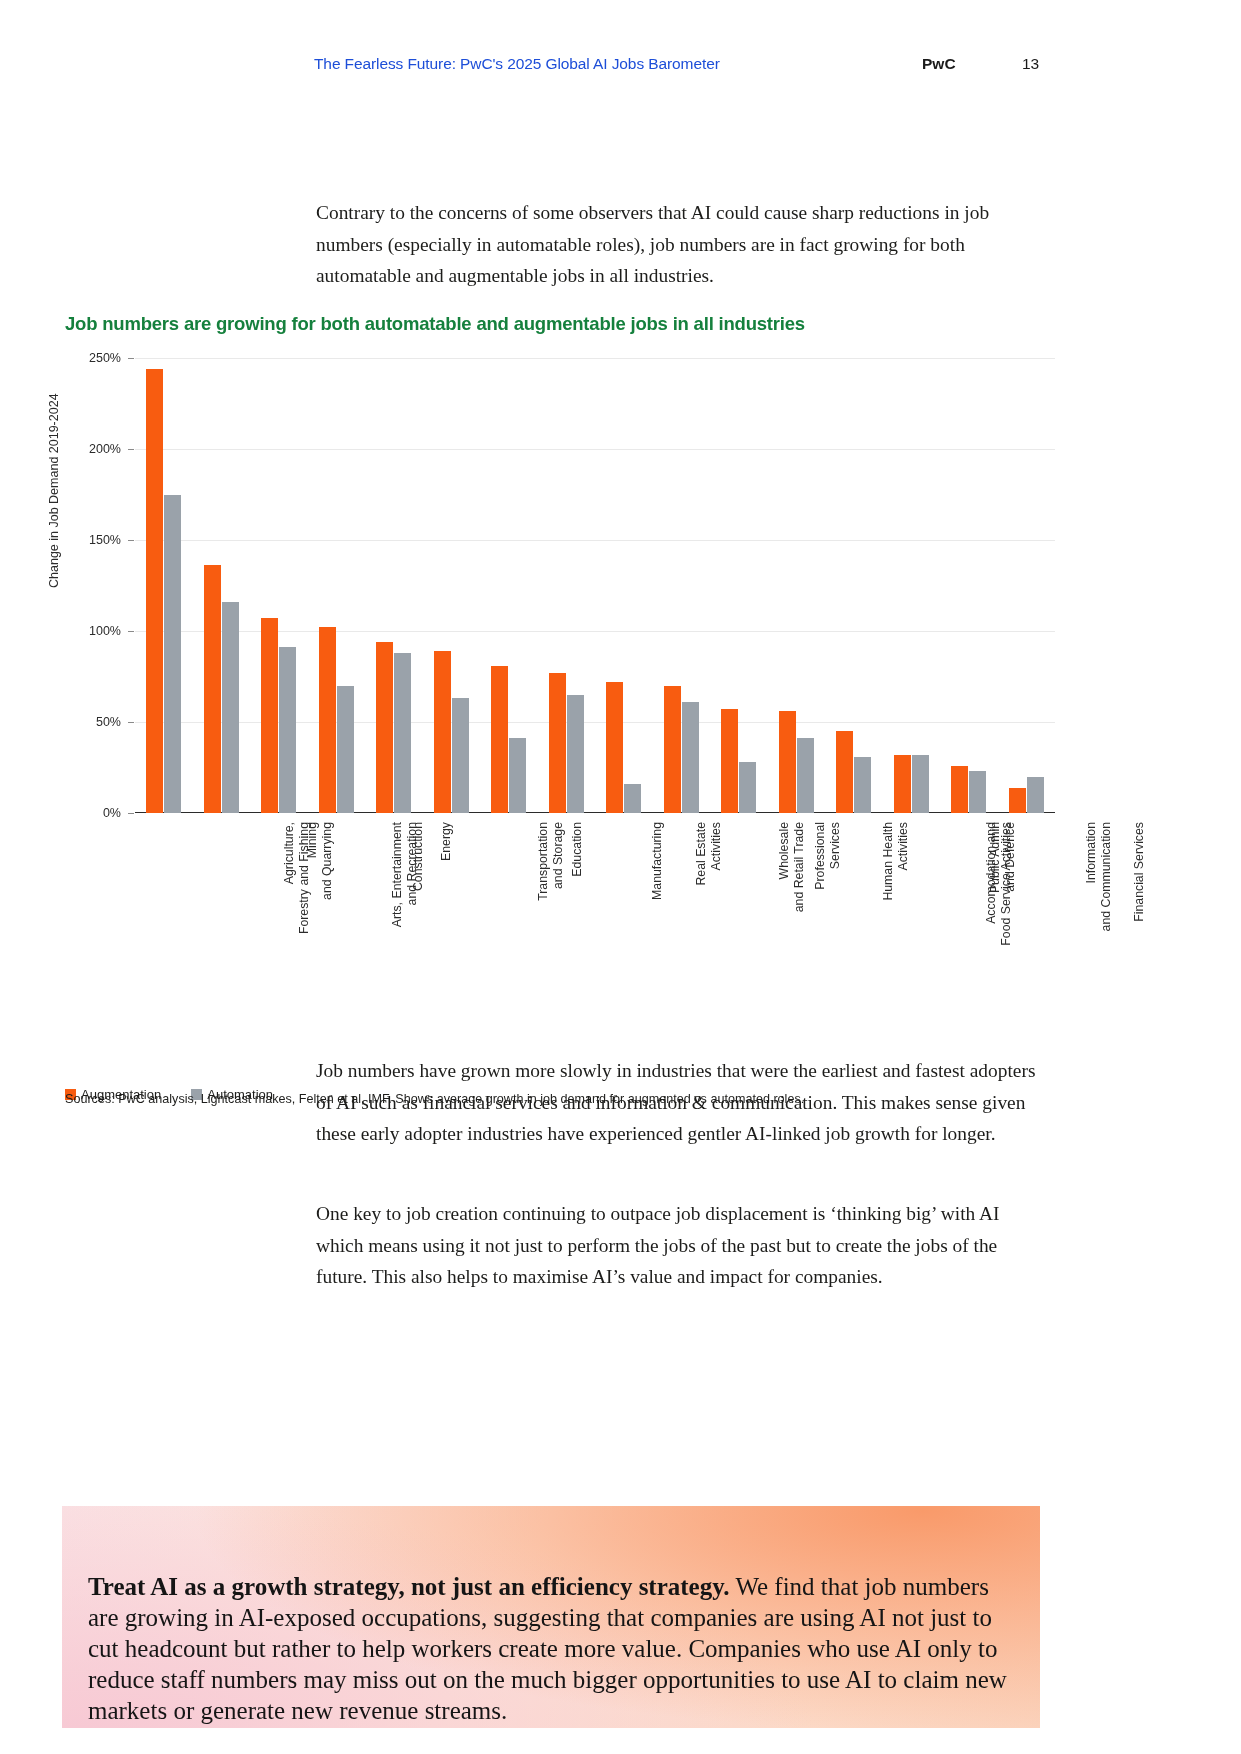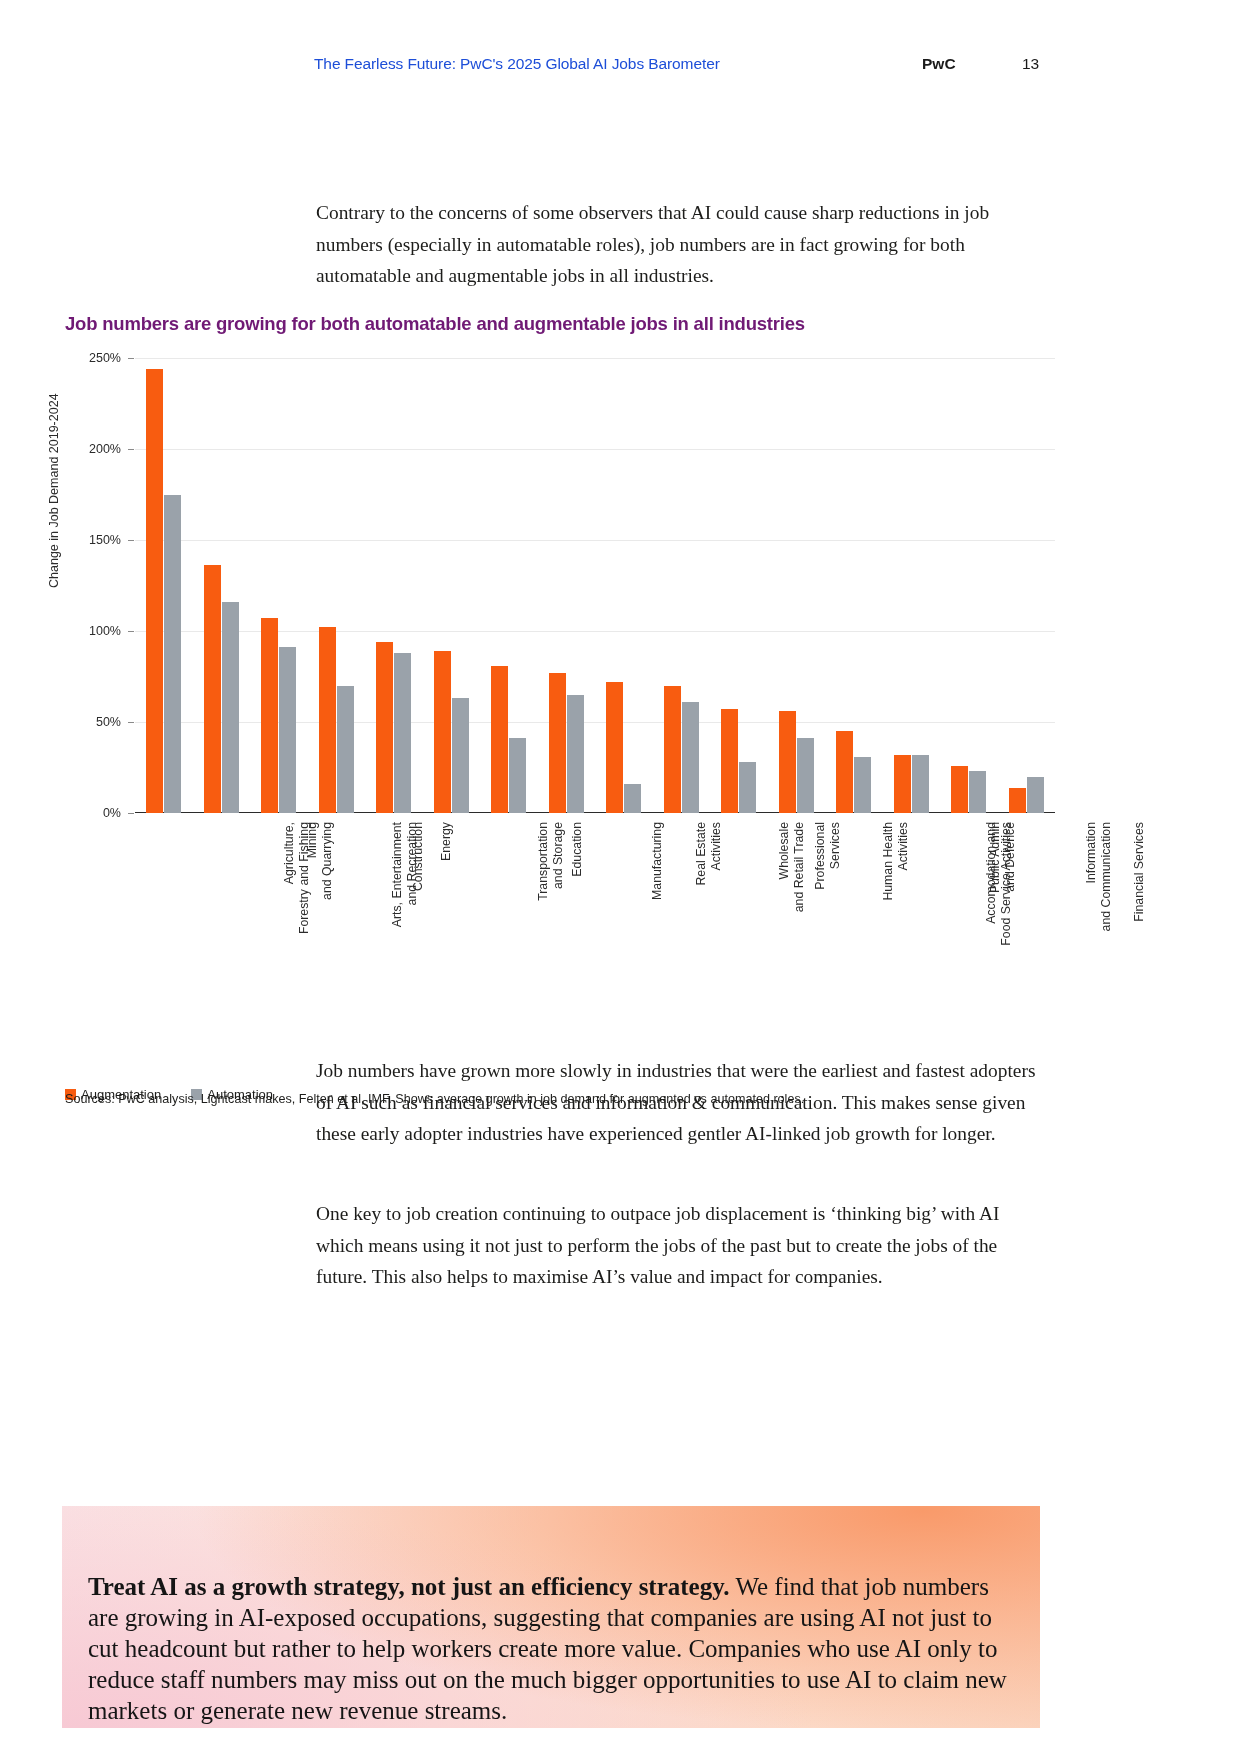--- a/index.html
+++ b/index.html
@@ -57,21 +57,21 @@
   #intro-para { top: 178px; }
   #para-2 { top: 1036px; }
   #para-3 { top: 1179px; }
 
   
   .chart-title {
     position: absolute;
     left: 65px; top: 313px;
     font-size: 18.5px;
     font-weight: bold;
-    color: #701a75;
+    color: #15803d;
     letter-spacing: -0.2px;
   }
   .chart-block {
     position: absolute;
     left: 65px; top: 348px;
     width: 1000px;
     height: 650px;
   }
   
   .plot {

